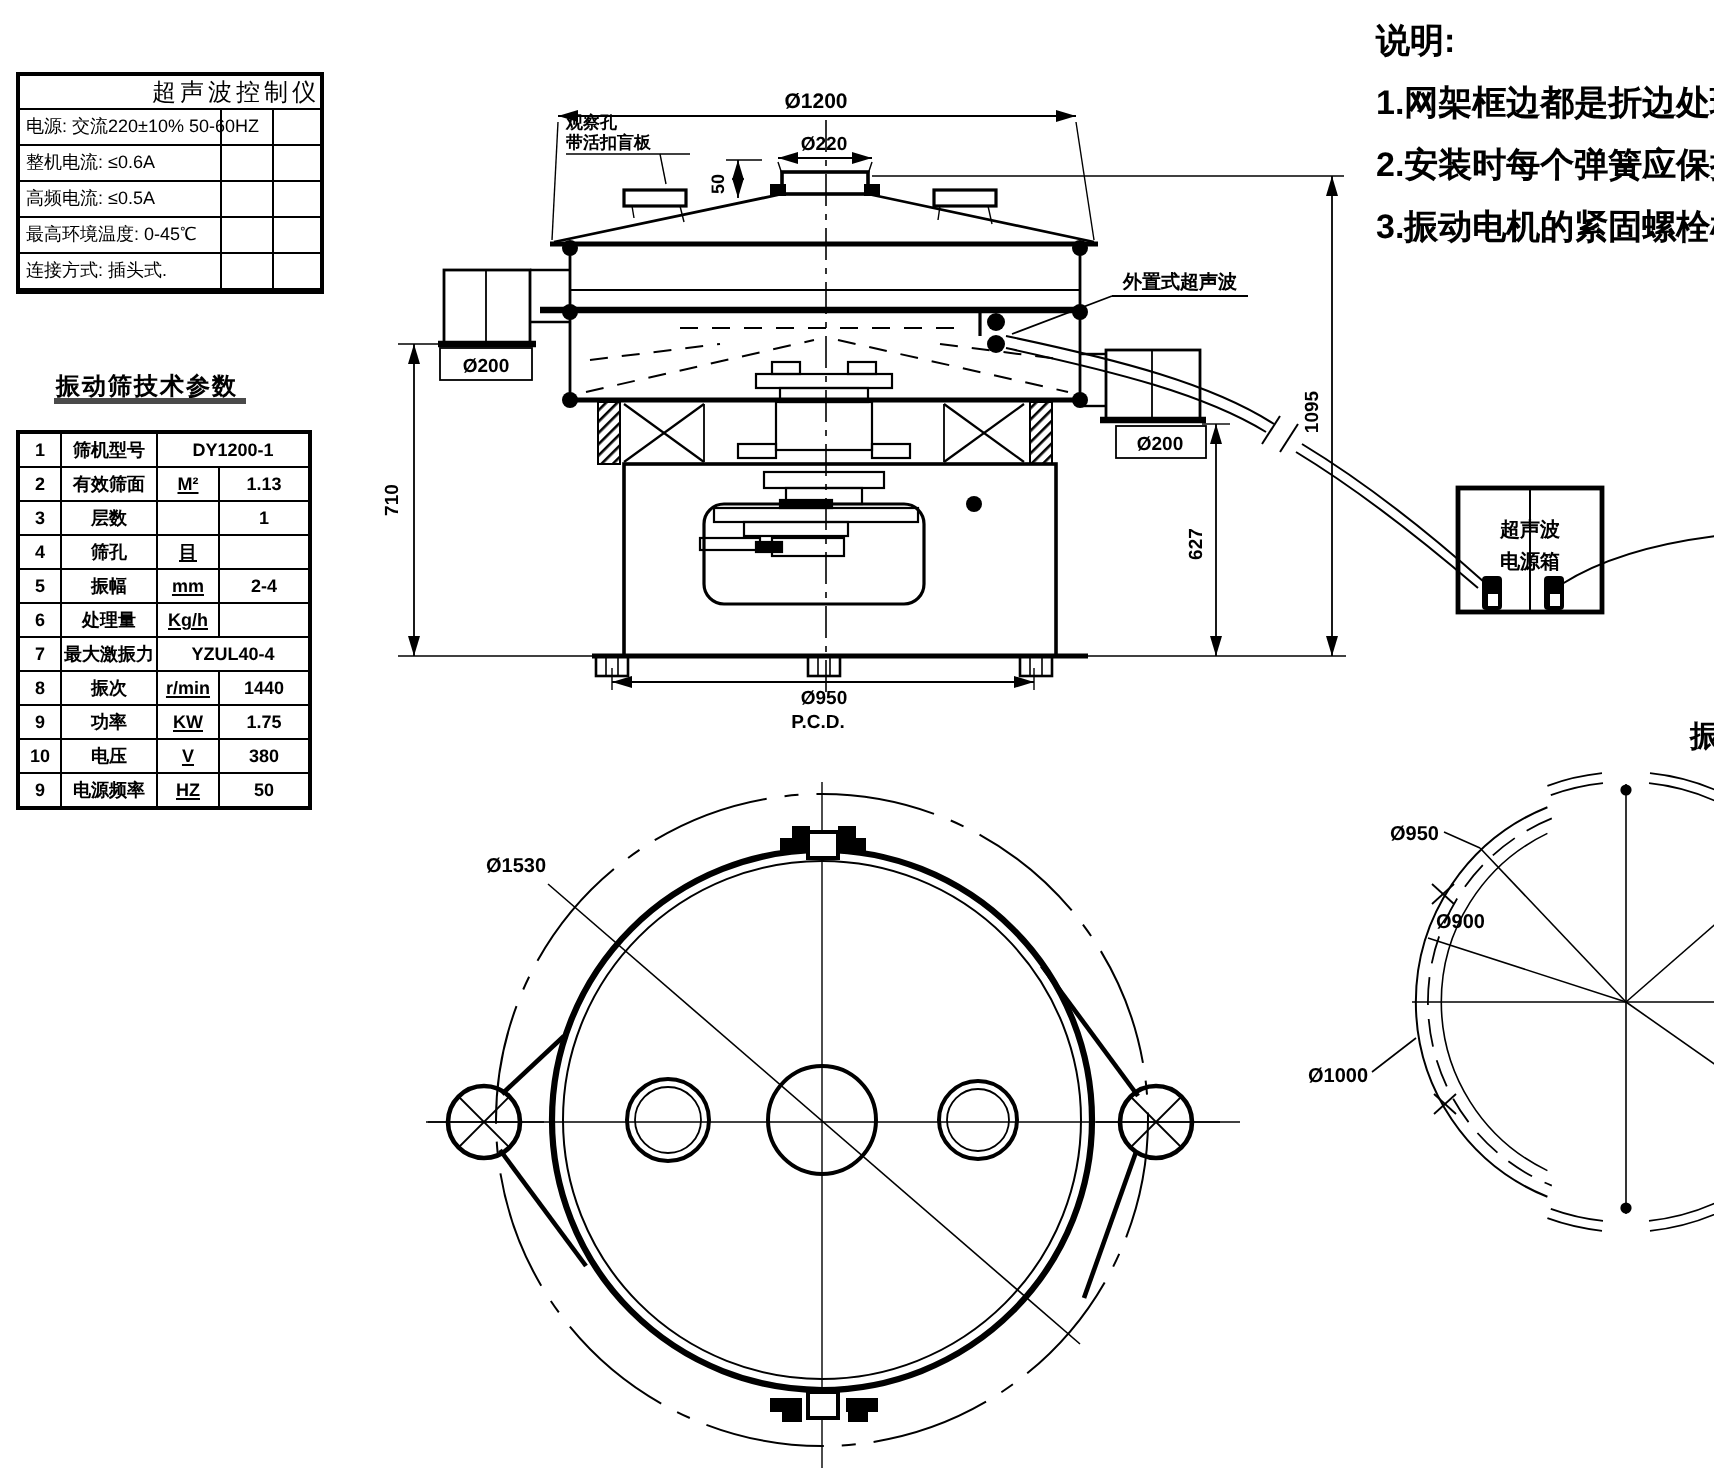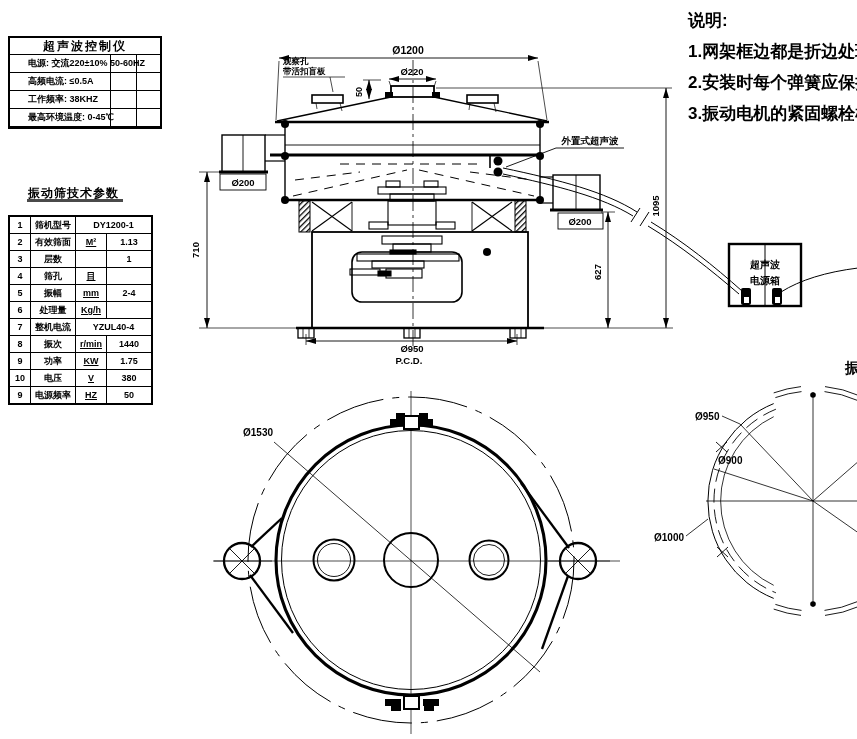--- a/index.html
+++ b/index.html
@@ -7,24 +7,24 @@
           font-family:"Liberation Sans",sans-serif;color:#000;}
   svg{position:absolute;left:0;top:0;}
   svg text{stroke:none;fill:#000;font-family:"Liberation Sans",sans-serif;font-weight:700;}
   .dim{stroke-width:.9;marker-start:url(#as);marker-end:url(#ae);}
   .thin{stroke-width:.7;}
   .cl{stroke-width:.8;stroke-dasharray:16 4 3 4;}
   .dash{stroke-width:1;stroke-dasharray:9 7;}
 
   
   .ctrl{position:absolute;left:8px;top:36px;width:150px;border:2px solid #000;background:#fff;}
-  .ct-title{height:16px;line-height:16px;border-bottom:1px solid #000;font-weight:700;font-size:12px;
-            text-align:center;letter-spacing:2px;}
-  .ct-row{height:17px;line-height:17px;border-bottom:1px solid #000;font-size:9px;font-weight:700;
-          padding-left:18px;white-space:nowrap;overflow:hidden;}
+  .ct-title{height:16px;line-height:16px;border-bottom:1px solid #000;font-weight:400;font-size:12px;
+            text-align:right;letter-spacing:2px;}
+  .ct-row{height:17px;line-height:17px;border-bottom:1px solid #000;font-size:9px;font-weight:400;
+          padding-left:3px;white-space:nowrap;overflow:hidden;}
   .ct-row:last-of-type{border-bottom:none;}
   .ct-v{position:absolute;top:17px;bottom:0;border-left:1px solid #000;}
   .v1{left:100px;} .v2{left:126px;}
 
   
   .spec-title{position:absolute;left:28px;top:185px;font-size:12px;font-weight:700;letter-spacing:1px;}
   .spec-underline{position:absolute;left:27px;top:199px;width:96px;height:3px;background:#4a4a4a;}
   table.spec{position:absolute;left:8px;top:215px;border-collapse:collapse;background:#fff;
              border:2px solid #000;font-size:9px;font-weight:700;}
   table.spec td{border:1px solid #000;height:16px;text-align:center;padding:0 1px;white-space:nowrap;overflow:hidden;}
@@ -284,23 +284,24 @@
     <text x="718" y="464" font-size="10">Ø900</text>
     <text x="654" y="541" font-size="10">Ø1000</text>
     <line x1="686" y1="536" x2="708" y2="519"></line>
     <text x="845" y="373" font-size="15">振</text>
   </g>
 </svg>
 
 <div class="ctrl">
   <div class="ct-title">超声波控制仪</div>
   <div class="ct-row">电源:  交流220±10%  50-60HZ</div>
+  <div class="ct-row">整机电流: ≤0.6A</div>
   <div class="ct-row">高频电流: ≤0.5A</div>
-  <div class="ct-row">工作频率: 38KHZ</div>
   <div class="ct-row">最高环境温度: 0-45℃</div>
+  <div class="ct-row">连接方式: 插头式.</div>
   <div class="ct-v v1"></div>
   <div class="ct-v v2"></div>
 </div>
 
 <div class="spec-title">振动筛技术参数</div>
 <div class="spec-underline"></div>
 <table class="spec">
   <tbody>
         <tr>
     <td class="c-no">1</td>
@@ -332,21 +333,21 @@
     <td class="c-val">2-4</td>
   </tr>
   <tr>
     <td class="c-no">6</td>
     <td class="c-name">处理量</td>
     <td class="c-unit">Kg/h</td>
     <td class="c-val"></td>
   </tr>
   <tr>
     <td class="c-no">7</td>
-    <td class="c-name">整机电流</td>
+    <td class="c-name">最大激振力</td>
     <td colspan="2">YZUL40-4</td>
   </tr>
   <tr>
     <td class="c-no">8</td>
     <td class="c-name">振次</td>
     <td class="c-unit">r/min</td>
     <td class="c-val">1440</td>
   </tr>
   <tr>
     <td class="c-no">9</td>

